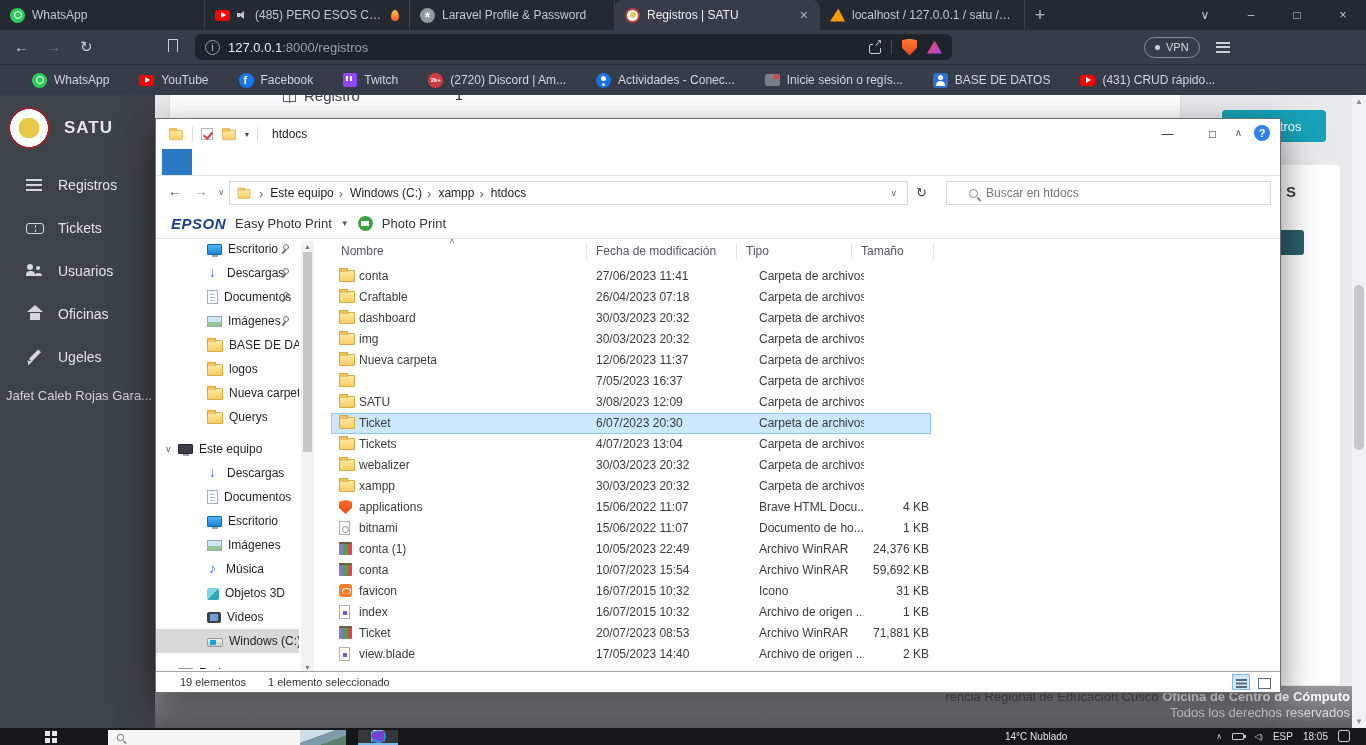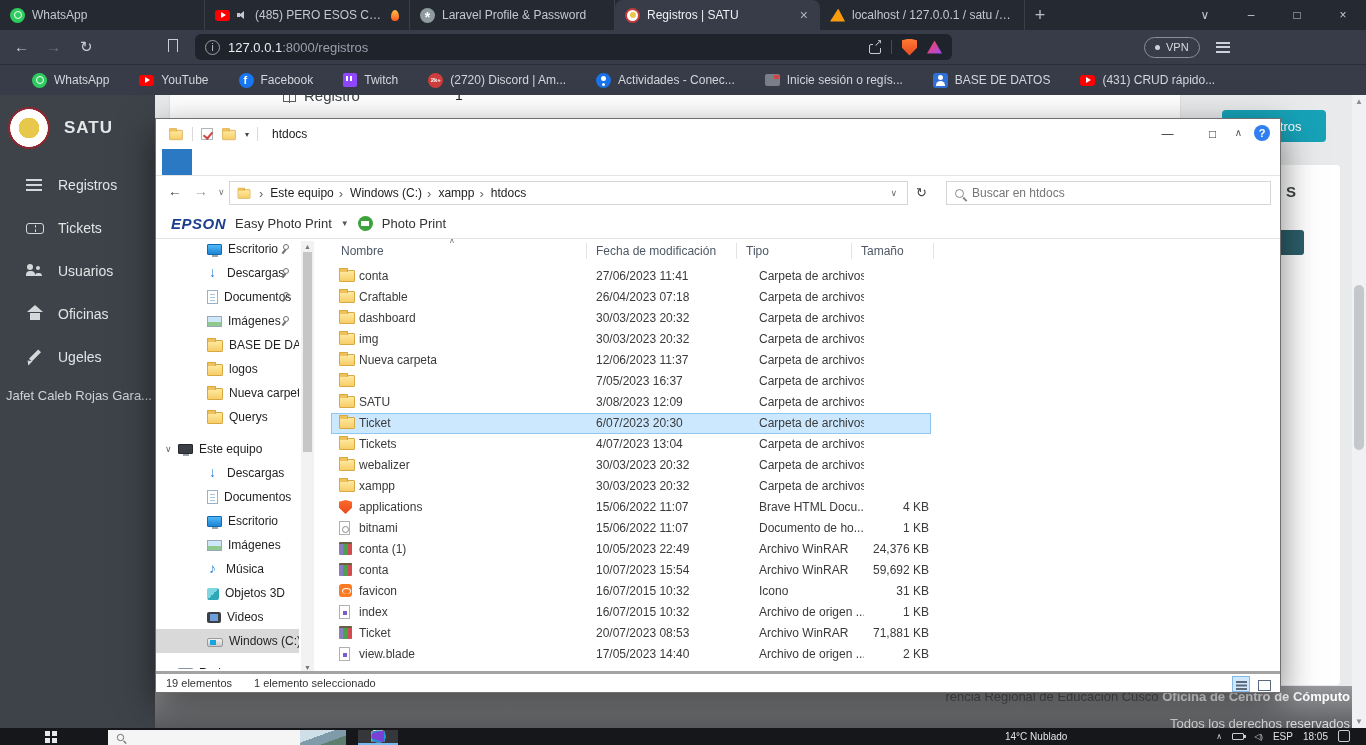--- a/index.html
+++ b/index.html
@@ -90,21 +90,21 @@
   .pagecard-title{position:absolute;left:113px;top:0;font-size:15px;color:#3f4447;display:flex;gap:8px;align-items:center}
   .grid-glyph{width:13px;height:13px;border:1.5px solid #5a6065}
   .grid-glyph::after{content:"";position:absolute;left:5px;top:0;height:13px;border-left:1.5px solid #5a6065}
   .pagecard-value{position:absolute;left:285px;top:0;font-size:14px;color:#222}
   .tealbtn{position:absolute;left:1222px;top:15px;width:104px;height:32px;background:#17a2b8;color:#fff;border:none;border-radius:4px;font-size:13px;font-family:"Liberation Sans",sans-serif}
   .rightcard{position:absolute;left:900px;top:70px;width:440px;height:520px;background:#fff;border-radius:4px}
   .card-frag-s{position:absolute;left:386px;top:18px;font-size:15px;font-weight:bold;color:#3f4447}
   .card-frag-btn{position:absolute;left:368px;top:65px;width:36px;height:25px;background:#2c5f6a;border-radius:3px;border:none}
   .footerband{position:absolute;left:155px;top:591px;width:1211px;height:42px;background:linear-gradient(#97999c,#5c5d60);text-align:right;padding:3px 16px 0 0;font-size:13px}
   .foot-muted{color:#4f5254}.foot-bold{color:#fff;font-weight:bold}
-  .foot-rights{color:#d8d9da;font-size:13px;margin-top:12px}
+  .foot-rights{color:#d8d9da;font-size:13px;margin-top:1px}
   .pagescroll{position:absolute;left:1352px;top:0;width:14px;height:633px;background:#eff1f2}
   .pagescroll .thumb{position:absolute;left:2px;top:190px;width:10px;height:165px;background:#c4c8cd;border-radius:5px}
   .scroll-arrow{position:absolute;left:0;width:14px;text-align:center;font-size:8px;color:#8a8f94}
 
   
   .explorer{position:absolute;left:155px;top:118px;width:1126px;height:575px;background:#fff;border:1px solid #6f6f6f;box-shadow:0 12px 34px rgba(0,0,0,.5);font-size:12px;color:#222}
   .xtitle{position:absolute;left:0;top:0;right:0;height:30px;display:flex;align-items:center;padding-left:12px;gap:8px}
   .xtitle-text{font-size:12px;color:#1a1a1a;margin-left:6px}
   .xdiv{width:1px;height:14px;background:#d9d9d9}
   .xwc{position:absolute;top:0;width:45px;height:29px;display:flex;align-items:center;justify-content:center;color:#333;font-size:12px}
@@ -117,21 +117,21 @@
   .ribbon-right{position:absolute;right:10px;top:0;height:27px;display:flex;align-items:center;gap:12px}
   .collapse-caret{color:#555;font-size:10px}
   .help-icon{width:16px;height:16px;border-radius:50%;background:#2f7ff0;color:#fff;font-size:11px;text-align:center;line-height:16px;font-weight:bold}
   .xnav{position:absolute;left:0;top:57px;right:0;height:33px;display:flex;align-items:center}
   .xnav .nav-g{position:absolute;top:7px;font-size:14px;color:#444}
   .crumbbox{position:absolute;left:73px;top:5px;width:679px;height:24px;border:1px solid #d6d6d6;display:flex;align-items:center;padding:0 6px;gap:2px}
   .crumb{display:flex;align-items:center;gap:2px}
   .chev{color:#666;font-size:13px;padding:0 5px}
   .crumb-drop{margin-left:auto;font-size:9px;color:#666;padding-right:4px}
   .refreshbtn{position:absolute;left:760px;top:9px;font-size:13px;color:#444}
-  .searchbox{position:absolute;left:790px;top:5px;width:325px;height:24px;border:1px solid #d6d6d6;display:flex;align-items:center;padding:0 8px;gap:8px}
+  .searchbox{position:absolute;left:790px;top:5px;width:325px;height:24px;border:1px solid #d6d6d6;display:flex;align-items:center;padding:0 22px;gap:8px}
   .searchbox input{border:none;outline:none;font-size:12px;color:#444;width:100%;font-family:"Liberation Sans",sans-serif;background:transparent}
   .mag{width:9px;height:9px;border:1.5px solid #888;border-radius:50%;position:relative;flex:none}
   .mag::after{content:"";position:absolute;width:1.5px;height:5px;background:#888;transform:rotate(-45deg);left:8px;top:7px}
   .xepson{position:absolute;left:0;top:90px;right:0;height:30px;border-bottom:1px solid #e4e4e4;display:flex;align-items:center;padding-left:15px;gap:9px}
   .epson-brand{color:#1b3e8f;font-weight:bold;font-size:15px;letter-spacing:.5px;font-style:italic}
   .epson-menu{font-size:13px;color:#333}
   .drop9{font-size:8px;color:#555}
   .pp-icon{width:15px;height:15px;border-radius:50%;background:#3da23d;position:relative}
   .pp-icon::after{content:"";position:absolute;left:3.5px;top:5px;width:8px;height:5px;background:#fff}
   .xbody{position:absolute;left:0;top:120px;right:0;bottom:21px;overflow:hidden}
@@ -155,21 +155,21 @@
   .sort-caret{position:absolute;left:118px;top:-3px;font-size:8px;color:#777}
   .xrows{position:absolute;left:0;top:27px;right:0;bottom:0}
   .file-row{position:relative;height:21px;width:600px}
   .file-row.selected{background:#cce8ff;outline:1px solid #8fc7f3;outline-offset:-1px}
   .fi{position:absolute;left:8px;top:3px}
   .fc{position:absolute;top:0;line-height:21px;font-size:12px;color:#3a3a3a;white-space:nowrap;overflow:hidden}
   .fc-name{left:28px;width:215px}
   .fc-date{left:265px;width:138px}
   .fc-type{left:428px;width:105px}
   .fc-size{left:495px;width:103px;text-align:right}
-  .xstatus{position:absolute;left:0;bottom:0;right:0;height:21px;border-top:3px solid #a3a3a3;display:flex;align-items:center;gap:22px;padding-left:10px;font-size:11px;color:#333}
+  .xstatus{position:absolute;left:0;bottom:0;right:0;height:21px;border-top:1px solid #a3a3a3;display:flex;align-items:center;gap:22px;padding-left:24px;font-size:11px;color:#333}
   .view-toggles{position:absolute;right:8px;top:2px;display:flex;gap:4px}
   .vt{width:18px;height:16px;border:1px solid transparent;position:relative}
   .vt.sel{background:#cfe8fc;border-color:#84b8e8}
   .vt-details::after{content:"";position:absolute;left:3px;top:4px;width:11px;height:1.5px;background:#5a6a7a;box-shadow:0 3.5px 0 #5a6a7a,0 7px 0 #5a6a7a}
   .vt-thumb::after{content:"";position:absolute;left:3px;top:3px;width:11px;height:9px;border:1.5px solid #5a6a7a}
 
   
   .folder-icon{width:16px;height:12px;background:linear-gradient(180deg,#ffe9a2,#f7ce68);border:1px solid #d9a940;border-radius:1px;margin-top:1px}
   .folder-icon::before{content:"";position:absolute;left:-1px;top:-3px;width:7px;height:3px;background:#eec15a;border:1px solid #d9a940;border-bottom:none;border-radius:1px 1px 0 0}
   .brave-file-icon{width:13px;height:14px;background:linear-gradient(#ff6a2a,#e8491f);clip-path:polygon(0 12%,50% 0,100% 12%,100% 55%,50% 100%,0 55%)}

